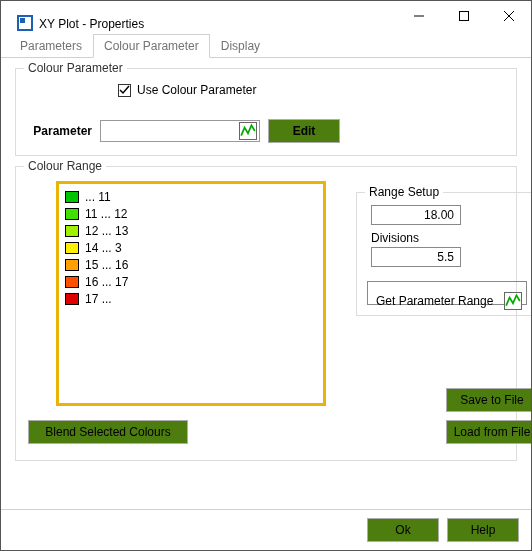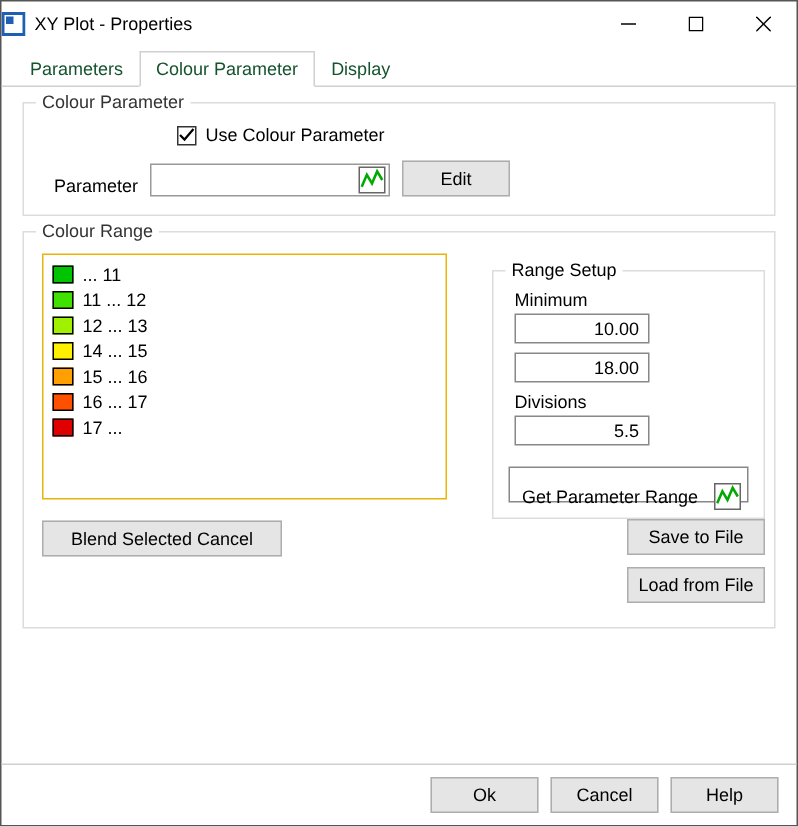--- a/index.html
+++ b/index.html
@@ -1,41 +1,41 @@
 <!DOCTYPE html>
 <html><head>
 <meta charset="utf-8">
 <style>
 * { box-sizing: border-box; font-family: "Segoe UI", Tahoma, sans-serif; font-size: 12px; }
 body { margin: 0; background: #fff; }
 .window { width: 532px; height: 551px; border: 1px solid #555; display: flex; flex-direction: column; }
-.titlebar { height: 30px; display: flex; align-items: center; padding-left: 0; }
+.titlebar { height: 30px; display: flex; align-items: flex-end; padding-left: 16px; }
 .titlebar .icon { width: 16px; height: 16px; margin-right: 6px; display: inline-flex; }
 .titlebar .title { flex: 1; }
 .titlebar .ctrls { display: flex; height: 100%; }
 .titlebar .ctrl { width: 45px; display: flex; align-items: center; justify-content: center; }
 .titlebar .ctrl svg { width: 10px; height: 10px; }
 .tabbar { display: flex; padding: 2px 8px 0 8px; border-bottom: 1px solid #d0d0d0; }
-.tab { padding: 4px 10px 4px 10px; color: #14532d; cursor: default; position: relative; top: 1px; border: 1px solid transparent; }
+.tab { padding: 4px 10px 4px 10px; color: #737373; cursor: default; position: relative; top: 1px; border: 1px solid transparent; }
 .tab.active { border: 1px solid #d0d0d0; border-bottom: 1px solid #fff; background: #fff; }
 .body { flex: 1; padding: 10px 14px 8px 14px; overflow: hidden; }
 .group { border: 1px solid #dcdcdc; position: relative; padding: 14px 12px 12px 12px; margin-bottom: 10px; }
 .group > .legend { position: absolute; top: -8px; left: 8px; background: #fff; padding: 0 4px; color: #333; }
 .row { display: flex; align-items: center; gap: 10px; }
 .checkbox { display: flex; align-items: center; gap: 6px; }
 .chk { width: 13px; height: 13px; border: 1px solid #333; display: flex; align-items: center; justify-content: center; }
 .chk svg { width: 11px; height: 11px; }
-.param-row { display: flex; align-items: flex-end; gap: 8px; margin-top: 10px; }
+.param-row { display: flex; align-items: center; gap: 8px; margin-top: 22px; font-weight: bold; }
 .param-label { width: 64px; text-align: right; }
 .param-input { flex: 0 0 160px; height: 22px; border: 1px solid #999; display: flex; align-items: center; justify-content: flex-end; padding-right: 2px; }
 .mini-btn { width: 18px; height: 18px; border: 1px solid #666; display: flex; align-items: center; justify-content: center; background: #fff; }
-.btn { height: 24px; background: #e5e5e5; border: 1px solid #adadad; display: flex; align-items: center; justify-content: center; padding: 0 16px; cursor: default; }
+.btn { height: 24px; background: #4d7c0f; border: 1px solid #adadad; display: flex; align-items: center; justify-content: center; padding: 0 16px; cursor: default; }
 .btn.wide { width: 92px; padding: 0; }
 .cr-group { display: flex; gap: 30px; }
-.list { width: 270px; height: 164px; border: 1px solid #eab308; padding: 4px 6px; overflow: hidden; }
+.list { width: 270px; height: 225px; border: 3px solid #eab308; padding: 4px 6px; overflow: hidden; margin-left: 28px; }
 .li { display: flex; align-items: center; gap: 6px; height: 17px; }
 .sw { width: 14px; height: 12px; border: 1px solid #000; }
 .range-col { flex: 1; display: flex; flex-direction: column; margin-top: 11px; }
 .range-group { border: 1px solid #dcdcdc; position: relative; padding: 12px 10px 10px 10px; }
 .range-group > .legend { position: absolute; top: -8px; left: 8px; background: #fff; padding: 0 4px; }
 .rg-item { margin-bottom: 6px; }
 .rg-label { margin-bottom: 2px; margin-left: 4px; }
 .rg-input { width: 90px; height: 20px; border: 1px solid #888; text-align: right; padding-right: 6px; display: flex; align-items: center; justify-content: flex-end; margin-left: 4px; }
 .get-range { margin-top: 14px; display: flex; align-items: center; border: 1px solid #888; height: 24px; padding: 16px 4px 0 8px; width: 160px; justify-content: space-between; }
 .under-list { width: 270px; margin-top: 14px; }
@@ -120,48 +120,42 @@
             <div class="li">
                 <span class="sw" style="background:#40e000"></span>
                 <span>11 ... 12</span>
               </div>
             <div class="li">
                 <span class="sw" style="background:#a0f000"></span>
                 <span>12 ... 13</span>
               </div>
             <div class="li">
                 <span class="sw" style="background:#fff000"></span>
-                <span>14 ... 15</span>
+                <span>14 ... 3</span>
               </div>
             <div class="li">
                 <span class="sw" style="background:#ffa000"></span>
                 <span>15 ... 16</span>
               </div>
             <div class="li">
                 <span class="sw" style="background:#ff5000"></span>
                 <span>16 ... 17</span>
               </div>
             <div class="li">
                 <span class="sw" style="background:#e00000"></span>
                 <span>17 ... </span>
               </div>
           </div>
           <div class="under-list">
-            <div class="btn" style="width:160px;padding:0;">Blend Selected Cancel</div>
+            <div class="btn" style="width:160px;padding:0;">Blend Selected Colours</div>
           </div>
         </div>
         <div class="range-col">
           <div class="range-group">
             <div class="legend">Range Setup</div>
-            <div class="rg-item">
-              <div class="rg-label">Minimum</div>
-              <div class="rg-input">
-                  <span>10.00</span>
-                </div>
-            </div>
             <div class="rg-item">
               <div class="rg-input">
                   <span>18.00</span>
                 </div>
             </div>
             <div class="rg-item">
               <div class="rg-label">Divisions</div>
               <div class="rg-input">
                   <span>5.5</span>
                 </div>
@@ -180,16 +174,15 @@
             <div class="btn wide">Save to File</div>
             <div class="btn wide">Load from File</div>
           </div>
         </div>
       </div>
     </div>
   </div>
 
   <div class="footer">
     <div class="btn">Ok</div>
-    <div class="btn">Cancel</div>
     <div class="btn">Help</div>
   </div>
 </div>
 
 </body></html>

